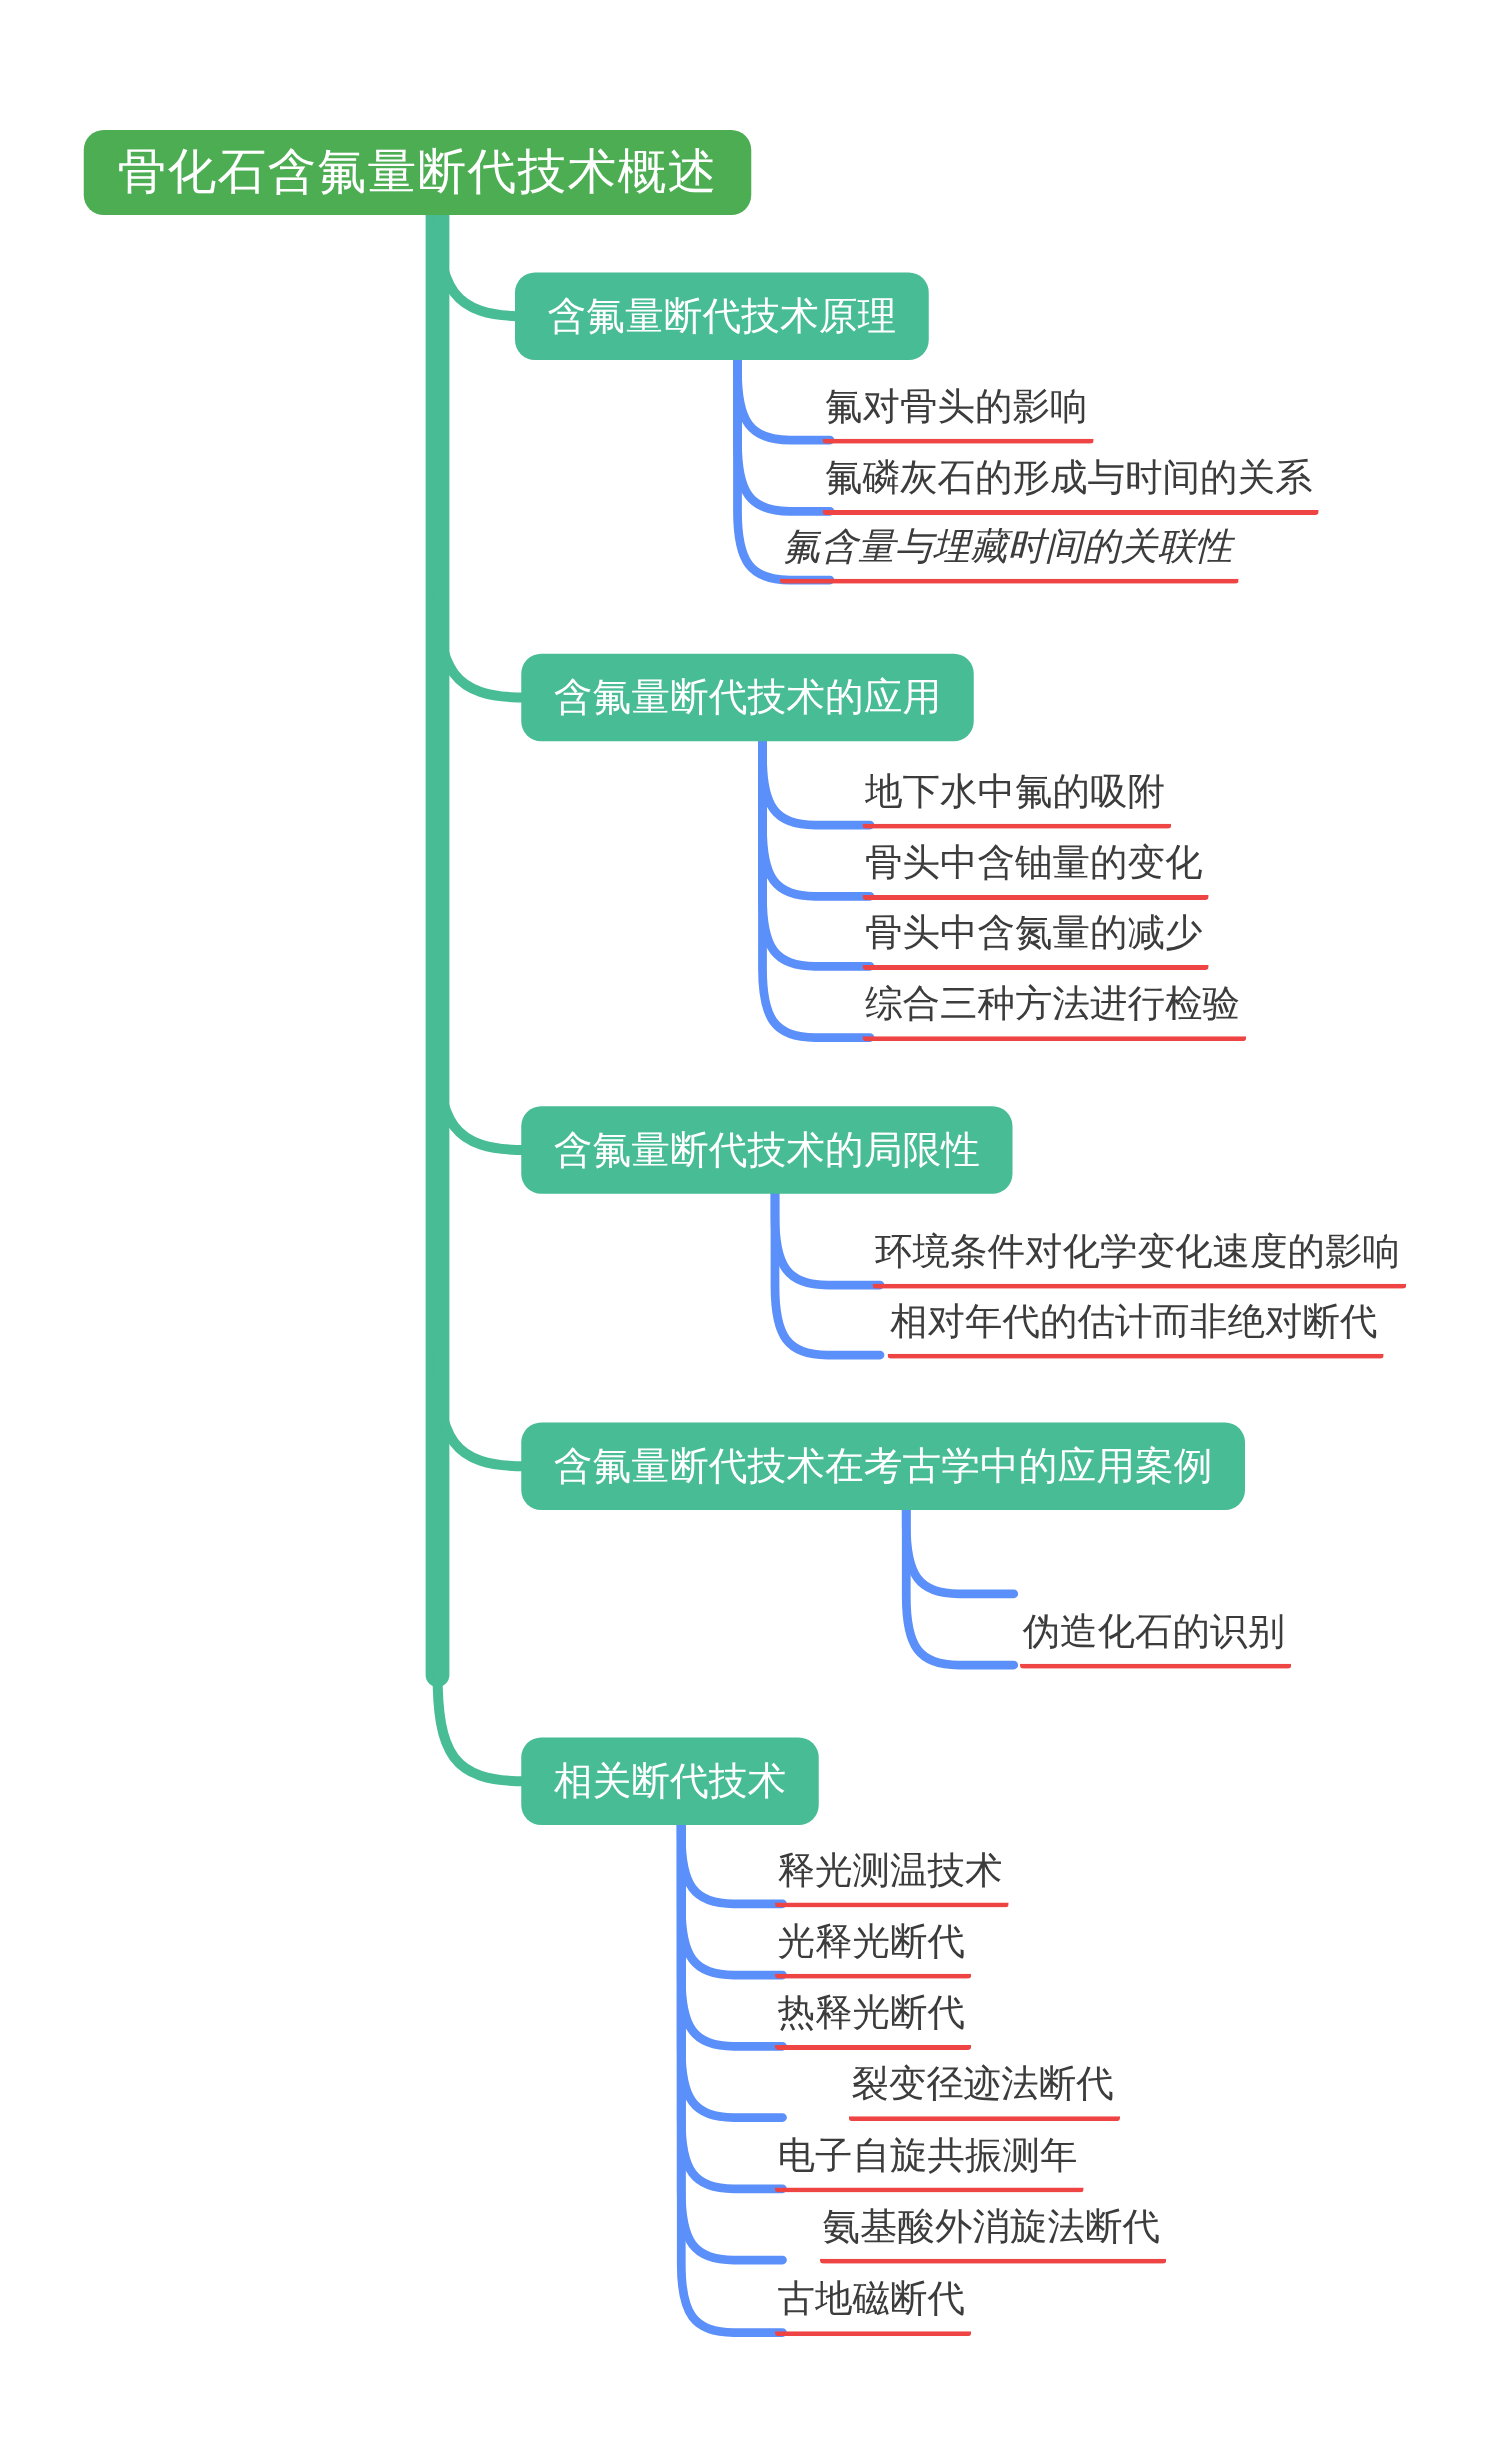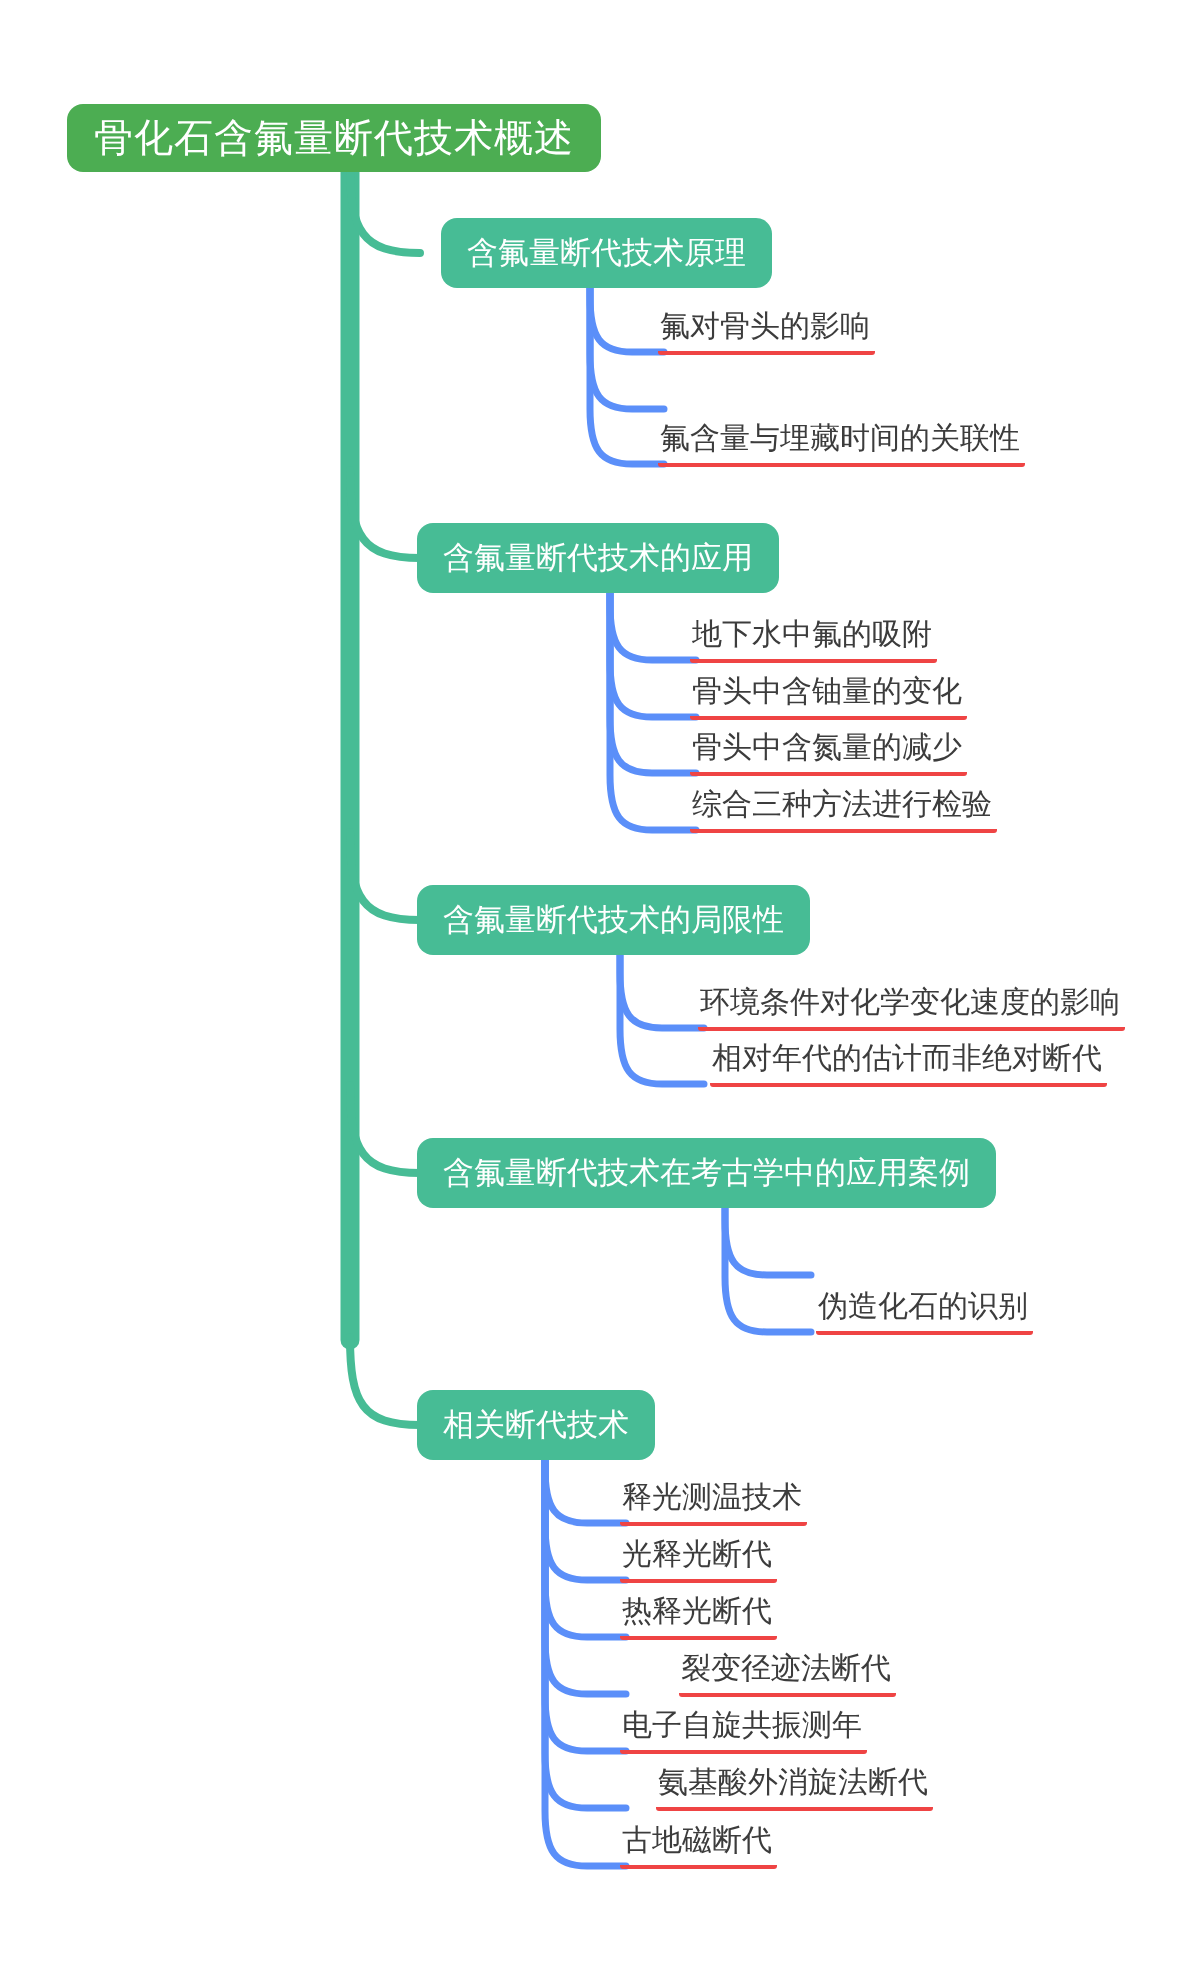--- a/index.html
+++ b/index.html
@@ -90,28 +90,29 @@
     <path d="M545 1457 L545 1525 C545 1565, 555 1580, 587 1580 L626 1580" stroke="#5B8FF9" stroke-width="7" fill="none" stroke-linecap="round"></path>
     <path d="M545 1457 L545 1582 C545 1622, 555 1637, 587 1637 L626 1637" stroke="#5B8FF9" stroke-width="7" fill="none" stroke-linecap="round"></path>
     <path d="M545 1457 L545 1639 C545 1679, 555 1694, 587 1694 L626 1694" stroke="#5B8FF9" stroke-width="7" fill="none" stroke-linecap="round"></path>
     <path d="M545 1457 L545 1696 C545 1736, 555 1751, 587 1751 L626 1751" stroke="#5B8FF9" stroke-width="7" fill="none" stroke-linecap="round"></path>
     <path d="M545 1457 L545 1753 C545 1793, 555 1808, 587 1808 L626 1808" stroke="#5B8FF9" stroke-width="7" fill="none" stroke-linecap="round"></path>
     <path d="M545 1457 L545 1811 C545 1851, 555 1866, 587 1866 L626 1866" stroke="#5B8FF9" stroke-width="7" fill="none" stroke-linecap="round"></path>
   </svg>
 
   <div class="node root" style="left:67px; top:104px;">骨化石含氟量断代技术概述</div>
 
-  <div class="node branch" style="left:441px; top:218px;">含氟量断代技术原理</div>
+  <div class="node branch" style="left:412px; top:218px;">含氟量断代技术原理</div>
   <div class="node branch" style="left:417px; top:523px;">含氟量断代技术的应用</div>
   <div class="node branch" style="left:417px; top:885px;">含氟量断代技术的局限性</div>
   <div class="node branch" style="left:417px; top:1138px;">含氟量断代技术在考古学中的应用案例</div>
   <div class="node branch" style="left:417px; top:1390px;">相关断代技术</div>
 
   <div class="leaf" style="left:658px; top:306px;">氟对骨头的影响</div>
-  <div class="leaf" style="left:658px; top:418px;">氟含量与埋藏时间的关联性</div>
+  <div class="leaf" style="left:658px; top:363px;">氟磷灰石的形成与时间的关系</div>
+  <div class="leaf" style="left:624px; top:418px;font-style:italic;">氟含量与埋藏时间的关联性</div>
 
   <div class="leaf" style="left:690px; top:614px;">地下水中氟的吸附</div>
   <div class="leaf" style="left:690px; top:671px;">骨头中含铀量的变化</div>
   <div class="leaf" style="left:690px; top:727px;">骨头中含氮量的减少</div>
   <div class="leaf" style="left:690px; top:784px;">综合三种方法进行检验</div>
 
   <div class="leaf" style="left:698px; top:982px;">环境条件对化学变化速度的影响</div>
   <div class="leaf" style="left:698px; top:1038px;margin-left:12px;">相对年代的估计而非绝对断代</div>
 
   <div class="leaf" style="left:816px; top:1286px;text-align:center;">伪造化石的识别</div>

